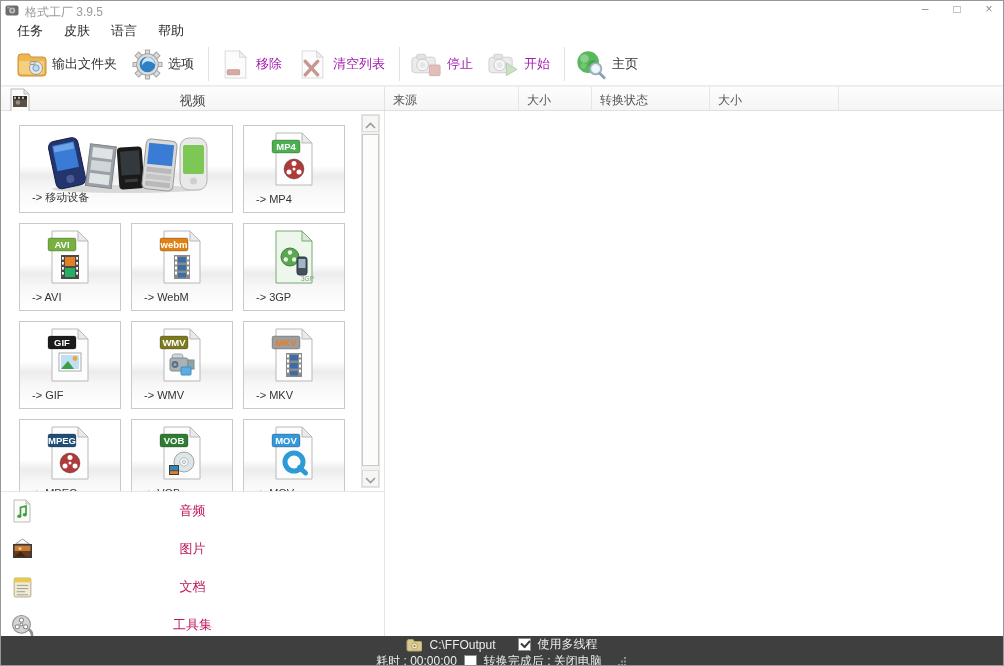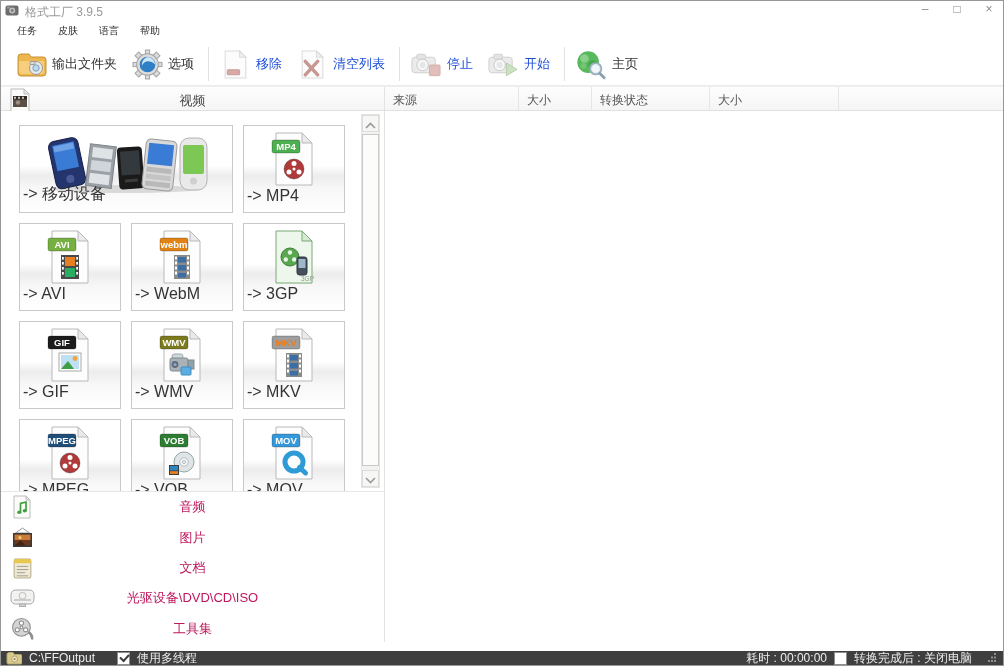--- a/index.html
+++ b/index.html
@@ -7,65 +7,65 @@
     box-sizing:border-box;font-family:"Liberation Sans","DejaVu Sans",sans-serif;overflow:hidden;
     -webkit-user-select:none;user-select:none;}
   
   .titlebar{position:absolute;left:0;top:0;right:0;height:18px;background:#fff;}
   .app-icon{position:absolute;left:4px;top:2px;width:14px;height:14px;}
   .title-text{position:absolute;left:24px;top:3px;font-size:12px;color:#9a9a9a;white-space:nowrap;}
   .win-controls{position:absolute;right:8px;top:1px;display:flex;gap:20px;color:#8a8a8a;font-size:12px;}
   .win-controls span{width:12px;text-align:center;cursor:default;line-height:14px;}
   
   .menubar{position:absolute;left:0;top:18px;right:0;height:24px;display:flex;align-items:center;padding-left:8px;}
-  .menu-item{padding:2px 8px;margin-right:5px;font-size:10px;color:#2b2b2b;}
+  .menu-item{padding:2px 8px;margin-right:5px;font-size:13px;color:#2b2b2b;}
   
   .toolbar{position:absolute;left:0;top:42px;right:0;height:43px;border-bottom:1px solid #ebebeb;
     display:flex;align-items:center;padding-left:14px;box-sizing:border-box;}
   .tbtn{display:flex;align-items:center;gap:5px;margin-right:14px;font-size:13px;color:#333;}
-  .tbtn.disabled{color:#1d4ed8;}
+  .tbtn.disabled{color:#a21caf;}
   .tbtn.disabled .ticon{opacity:.55;filter:saturate(.65);}
   .ticon{display:inline-flex;width:32px;height:32px;align-items:center;justify-content:center;}
   .tsep{width:1px;height:34px;background:#e2e2e2;margin:0 10px 0 0;}
   
   .headerband{position:absolute;left:0;top:85px;right:0;height:25px;background:linear-gradient(#fdfdfd,#f5f5f5);
     border-top:1px solid #f0f0f0;border-bottom:1px solid #e0e0e0;box-sizing:border-box;}
   .cat-header-icon{position:absolute;left:8px;top:1px;width:24px;height:26px;}
   .cat-header-label{position:absolute;left:0;top:5px;width:383px;text-align:center;font-size:13px;color:#4a4a4a;}
   .list-header{position:absolute;left:383px;top:0;bottom:0;right:0;display:flex;border-left:1px solid #e3e3e3;}
   .col{box-sizing:border-box;border-right:1px solid #e6e6e6;padding:5px 0 0 8px;font-size:12px;color:#555;
     overflow:hidden;white-space:nowrap;}
   .col-fill{flex:1;border-right:none;}
   
   .catpanel{position:absolute;left:0;top:110px;width:383px;height:380px;background:#fff;}
   .tilegrid{position:absolute;left:18px;top:14px;width:326px;height:366px;overflow:hidden;
     display:grid;grid-template-columns:102px 102px 102px;grid-auto-rows:88px;gap:10px;}
   .tile{position:relative;border:1px solid #c9c9c9;box-sizing:border-box;
     background:linear-gradient(180deg,#ffffff 0%,#ffffff 46%,#ececec 58%,#f7f7f7 72%,#ffffff 100%);padding-left:43px;}
   .tile.span2{grid-column:1 / span 2;}
   .tile-iconwrap{position:absolute;left:0;right:0;top:5px;display:flex;justify-content:center;}
-  .tile-label{position:absolute;left:3px;bottom:7px;font-size:16px;color:#333;white-space:nowrap;}
+  .tile-label{position:absolute;left:12px;bottom:7px;font-size:11px;color:#333;white-space:nowrap;}
   
   .vscroll{position:absolute;left:360px;top:3px;width:19px;height:374px;background:#f2f2f1;border:1px solid #e3e3e2;box-sizing:border-box;}
   .vs-btn{position:absolute;left:0;width:17px;height:17px;background:#f6f6f5;border:1px solid #dcdcdb;
     display:flex;align-items:center;justify-content:center;box-sizing:border-box;}
   .vs-up{top:0;} .vs-down{bottom:0;}
   .vs-thumb{position:absolute;left:0;top:19px;bottom:21px;width:17px;background:#fcfcfb;border:1px solid #c9c9c8;box-sizing:border-box;}
   
   .cat-tabs{position:absolute;left:0;top:490px;width:383px;height:153px;border-top:1px solid #e6e6e6;
     display:flex;flex-direction:column;box-sizing:border-box;background:#fff;}
   .cat-tab{position:relative;flex:1;display:flex;align-items:center;}
   .cat-tab-icon{position:absolute;left:8px;top:50%;transform:translateY(-50%);width:26px;height:26px;
     display:flex;align-items:center;justify-content:center;}
   .cat-tab-label{width:100%;text-align:center;font-size:13px;color:#be185d;}
   
   .listarea{position:absolute;left:383px;top:110px;right:0;bottom:23px;background:#fff;border-left:1px solid #e3e3e3;box-sizing:border-box;}
   
-  .statusbar{position:absolute;left:0;bottom:0;right:0;height:14px;background:#3f3f3f;color:#ededed;
-    display:flex;align-items:center;font-size:12px;padding:0 5px;box-sizing:border-box;}
+  .statusbar{position:absolute;left:0;bottom:0;right:0;height:29px;background:#3f3f3f;color:#ededed;
+    display:flex;align-items:center;font-size:12px;padding:0 5px;box-sizing:border-box;flex-direction:column;}
   .sb-left{display:flex;align-items:center;gap:7px;}
   .sb-spacer{flex:1;}
   .sb-right{display:flex;align-items:center;gap:7px;}
   .checkbox{position:relative;width:13px;height:13px;background:#fff;border:1px solid #8d8d8d;box-sizing:border-box;display:inline-block;}
   .checkbox.checked::after{content:"";position:absolute;left:2px;top:1px;width:7px;height:4px;
     border-left:2px solid #3a3a3a;border-bottom:2px solid #3a3a3a;transform:rotate(-48deg);}
   .grip{margin-left:8px;margin-right:1px;}
 </style>
 </head>
 <body>
@@ -508,31 +508,20 @@
               <line x1="4.5" y1="12" x2="15.5" y2="12"></line>
               <line x1="4.5" y1="15" x2="12.5" y2="15"></line>
               <line x1="4.5" y1="18" x2="15.5" y2="18"></line>
             </g>
           </svg>
         </span>
         <div class="cat-tab-label">文档</div>
       </div>
       <div class="cat-tab">
         <span class="cat-tab-icon">
-          <svg width="25" height="19" viewBox="0 0 25 19">
-            <rect x="1" y="1" width="23" height="14" rx="4.5" fill="#f2f2f1" stroke="#a8a8a8"></rect>
-            <line x1="4" y1="11" x2="21" y2="11" stroke="#a8a8a8"></line>
-            <circle cx="12.5" cy="6.8" r="3.4" fill="none" stroke="#bdbdbd"></circle>
-            <rect x="9.5" y="15" width="6" height="2.5" fill="#cfcfcf" stroke="#b0b0b0"></rect>
-          </svg>
-        </span>
-        <div class="cat-tab-label">光驱设备\DVD\CD\ISO</div>
-      </div>
-      <div class="cat-tab">
-        <span class="cat-tab-icon">
           <svg width="23" height="23" viewBox="0 0 22 22">
             <circle cx="10" cy="10" r="8.5" fill="#d4d4d4" stroke="#8e8e8e"></circle>
             <circle cx="10" cy="5.8" r="2" fill="#fff" stroke="#8e8e8e"></circle>
             <circle cx="6" cy="12.2" r="2" fill="#fff" stroke="#8e8e8e"></circle>
             <circle cx="14" cy="12.2" r="2" fill="#fff" stroke="#8e8e8e"></circle>
             <circle cx="10" cy="10" r="1.3" fill="#fff" stroke="#8e8e8e"></circle>
             <path d="M16.5 14.5 q4.5 2.5 3.5 7" fill="none" stroke="#8e8e8e" stroke-width="2.4"></path>
           </svg>
         </span>
         <div class="cat-tab-label">工具集</div>

